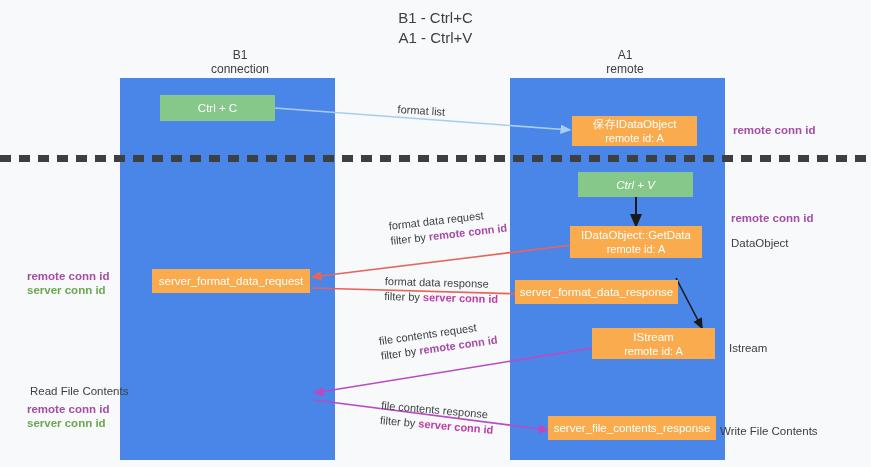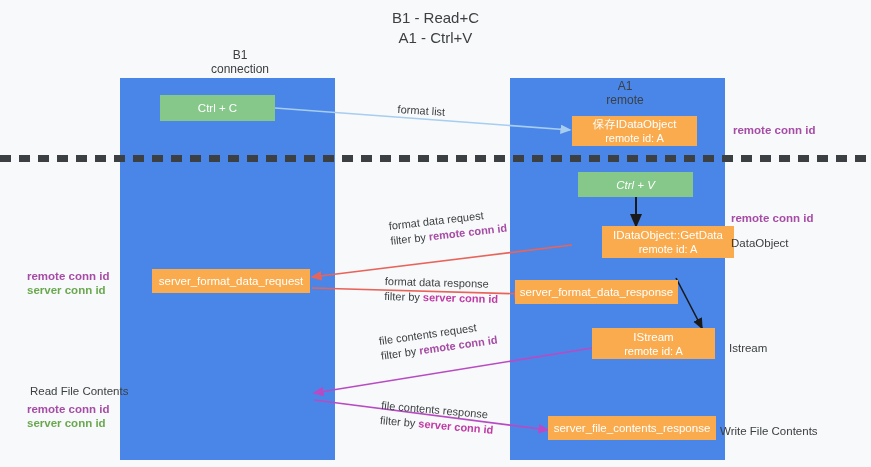--- a/index.html
+++ b/index.html
@@ -35,21 +35,21 @@
   #title div { white-space: pre; }
 
   
   .col-header {
     text-align: center;
     font-size: 12px;
     line-height: 14px;
     color: #3c4043;
   }
   #hdr-b1 { left: 130px; top: 48px; width: 220px; }
-  #hdr-a1 { left: 515px; top: 48px; width: 220px; margin-top: 31px; }
+  #hdr-a1 { left: 515px; top: 48px; width: 220px; }
 
   
   .lane {
     background: #4a86e8;
     top: 78px;
     height: 382px;
   }
   #lane-b1 { left: 120px; width: 215px; }
   #lane-a1 { left: 510px; width: 215px; }
 
@@ -114,21 +114,21 @@
 </style>
 </head>
 <body>
 
 <div id="stage">
 
   <div class="abs lane" id="lane-b1"></div>
   <div class="abs lane" id="lane-a1"></div>
 
   <div class="abs" id="title">
-    <div>B1 - Read+C</div>
+    <div>B1 - Ctrl+C</div>
     <div>A1 - Ctrl+V</div>
   </div>
 
   <div class="abs col-header" id="hdr-b1">
     <div>B1</div>
     <div>connection</div>
   </div>
   <div class="abs col-header" id="hdr-a1">
     <div>A1</div>
     <div>remote</div>
@@ -171,21 +171,21 @@
 
   <div class="abs node orange" style="left:572px; top:116px; width:125px; height:30px;">
     <div>保存IDataObject</div>
     <div class="l2">remote id: A</div>
   </div>
 
   <div class="abs node green" style="left:578px; top:172px; width:115px; height:25px;font-style:italic;">
     <div>Ctrl + V</div>
   </div>
 
-  <div class="abs node orange" style="left:570px; top:226px; width:132px; height:32px;margin-left:32px;">
+  <div class="abs node orange" style="left:570px; top:226px; width:132px; height:32px;">
     <div>IDataObject::GetData</div>
     <div class="l2">remote id: A</div>
   </div>
 
   <div class="abs node orange" style="left:152px; top:269px; width:158px; height:24px;">
     <div>server_format_data_request</div>
   </div>
 
   <div class="abs node orange" style="left:515px; top:280px; width:163px; height:24px;">
     <div>server_format_data_response</div>

